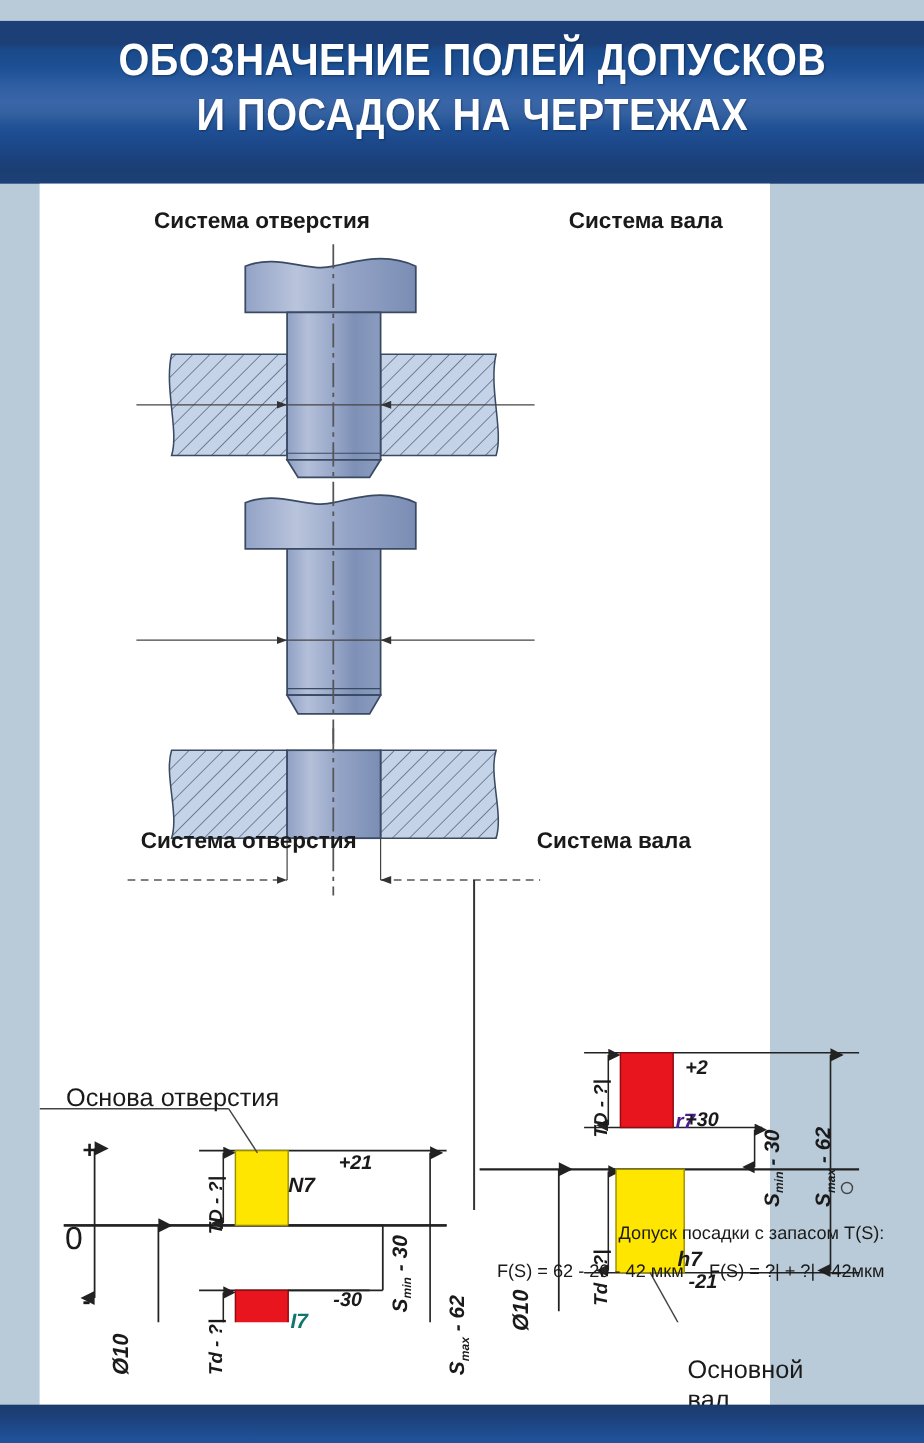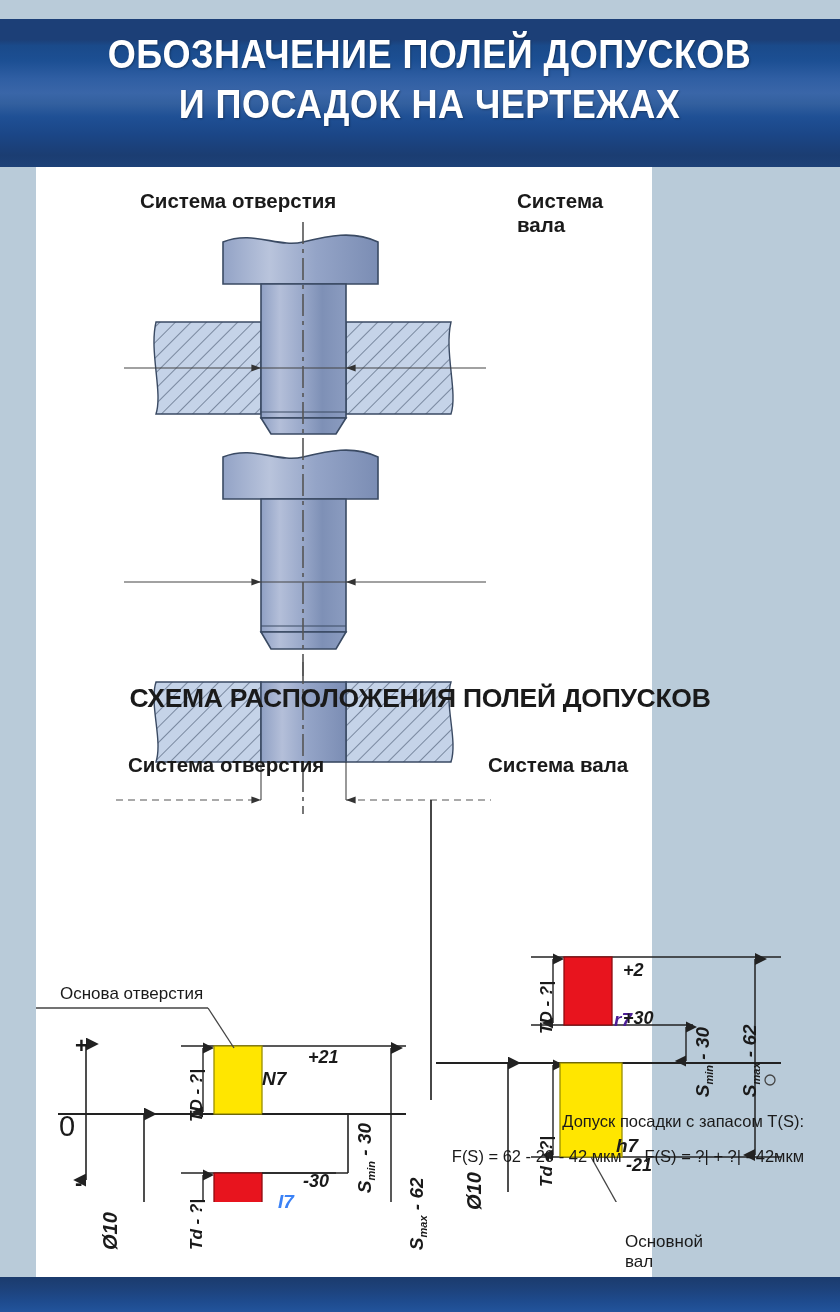--- a/index.html
+++ b/index.html
@@ -42,33 +42,33 @@
     line-height:50px;
     letter-spacing:0.5px;
     transform:scaleX(0.88);
     text-shadow:1px 1px 2px rgba(0,0,0,.35);
     font-family:"Liberation Sans", sans-serif;
   }
   .header-title div{white-space:nowrap;}
 
   
   .card{
-    position:absolute;left:36px;top:167px;width:616px;height:1110px;
+    position:absolute;left:36px;top:167px;width:664px;height:1110px;
     background:#ffffff;
   }
   .bottomband{
     position:absolute;left:0;top:1277px;width:840px;height:35px;
     background:linear-gradient(to bottom,#1b3b6d 0%,#1d4179 30%,#1e4b8e 70%,#22549c 100%);
   }
 
   
   .lbl{position:absolute;color:#1a1a1a;font-family:"Liberation Sans",sans-serif;}
   .sec-head{font-size:20.5px;font-weight:bold;}
   .big-head{font-size:26.5px;font-weight:bold;letter-spacing:-0.3px;}
-  .callout{font-size:17px;font-weight:normal;}
+  .callout{font-size:23px;font-weight:normal;}
   .val{font-size:18px;font-style:italic;font-weight:bold;}
   .boxlbl{font-size:19px;font-style:italic;font-weight:bold;}
   .vlabel{font-size:17px;font-style:italic;font-weight:bold;transform-origin:left bottom;}
   .formula{font-size:16.5px;}
   .tiny{font-size:11px;}
 
   svg{display:block;}
   .svg-abs{position:absolute;left:0;top:0;}
 </style>
 </head>
@@ -166,21 +166,20 @@
       <path d="M310,20 L415,20 C408,42 422,78 415,100 L310,100 L310,20 Z" fill="url(#hatch2)" stroke="#3a4a63" stroke-width="1.4"></path>
       <rect x="225" y="20" width="85" height="80" fill="url(#metal3)" stroke="#3a4a63" stroke-width="1.6"></rect>
 
       <line x1="225" y1="100" x2="225" y2="138" stroke="#444" stroke-width="1.1"></line>
       <line x1="310" y1="100" x2="310" y2="138" stroke="#444" stroke-width="1.1"></line>
       <line x1="80" y1="138" x2="225" y2="138" stroke="#555" stroke-width="1.2" stroke-dasharray="7,5" marker-end="url(#ar2)"></line>
       <line x1="310" y1="138" x2="455" y2="138" stroke="#555" stroke-width="1.2" stroke-dasharray="7,5" marker-start="url(#arL2)"></line>
       <line x1="267" y1="0" x2="267" y2="152" stroke="#555" stroke-width="1.6" stroke-dasharray="22,5,4,5"></line>
     </svg>
 
-    <div class="lbl big-head" style="left:29px;top:516px;width:710px;text-align:center;">СХЕМА РАСПОЛОЖЕНИЯ ПОЛЕЙ ДОПУСКОВ</div>
     <div class="lbl sec-head" style="left:92px;top:586px;">Система отверстия</div>
     <div class="lbl sec-head" style="left:452px;top:586px;">Система вала</div>
 
     <svg class="svg-abs" width="768" height="420" style="top:615px;">
       <defs>
         <marker id="aU" markerWidth="9" markerHeight="9" refX="4" refY="8" orient="auto">
           <path d="M4,0 L0,8 L8,8 z" fill="#222"></path>
         </marker>
         <marker id="aD" markerWidth="9" markerHeight="9" refX="4" refY="0" orient="auto">
           <path d="M4,8 L0,0 L8,0 z" fill="#222"></path>
@@ -250,21 +249,21 @@
     <div class="lbl" style="left:39px;top:866px;font-size:22px;font-weight:bold;">+</div>
     <div class="lbl" style="left:39px;top:1003px;font-size:22px;font-weight:bold;">-</div>
     <div class="lbl" style="left:23px;top:943px;font-size:29px;">0</div>
 
     <div class="lbl vlabel" style="left:86px;top:1060px;transform:rotate(-90deg);transform-origin:left bottom;font-size:20px;white-space:nowrap;">Ø10</div>
 
     <div class="lbl vlabel" style="left:171px;top:935px;transform:rotate(-90deg);transform-origin:left bottom;white-space:nowrap;">TD - ?|</div>
     <div class="lbl vlabel" style="left:171px;top:1063px;transform:rotate(-90deg);transform-origin:left bottom;white-space:nowrap;">Td - ?|</div>
 
     <div class="lbl boxlbl" style="left:226px;top:901px;">N7</div>
-    <div class="lbl boxlbl" style="left:228px;top:1024px;color:#3b82f6;margin-left:14px;">I7</div>
+    <div class="lbl boxlbl" style="left:228px;top:1024px;color:#0f766e;">I7</div>
 
     <div class="lbl val" style="left:272px;top:880px;">+21</div>
     <div class="lbl val" style="left:267px;top:1004px;">-30</div>
 
     <div style="position:absolute;left:341px;top:1003px;transform:rotate(-90deg);transform-origin:left bottom;white-space:nowrap;">
       <span class="lbl" style="position:static;font-size:19px;font-style:italic;font-weight:bold;">S</span><span class="lbl" style="position:static;font-size:11px;font-style:italic;font-weight:bold;vertical-align:sub;">min</span><span class="lbl" style="position:static;font-size:19px;font-style:italic;font-weight:bold;"> - 30</span>
     </div>
 
     <div style="position:absolute;left:393px;top:1060px;transform:rotate(-90deg);transform-origin:left bottom;white-space:nowrap;">
       <span class="lbl" style="position:static;font-size:19px;font-style:italic;font-weight:bold;">S</span><span class="lbl" style="position:static;font-size:11px;font-style:italic;font-weight:bold;vertical-align:sub;">max</span><span class="lbl" style="position:static;font-size:19px;font-style:italic;font-weight:bold;"> - 62</span>

